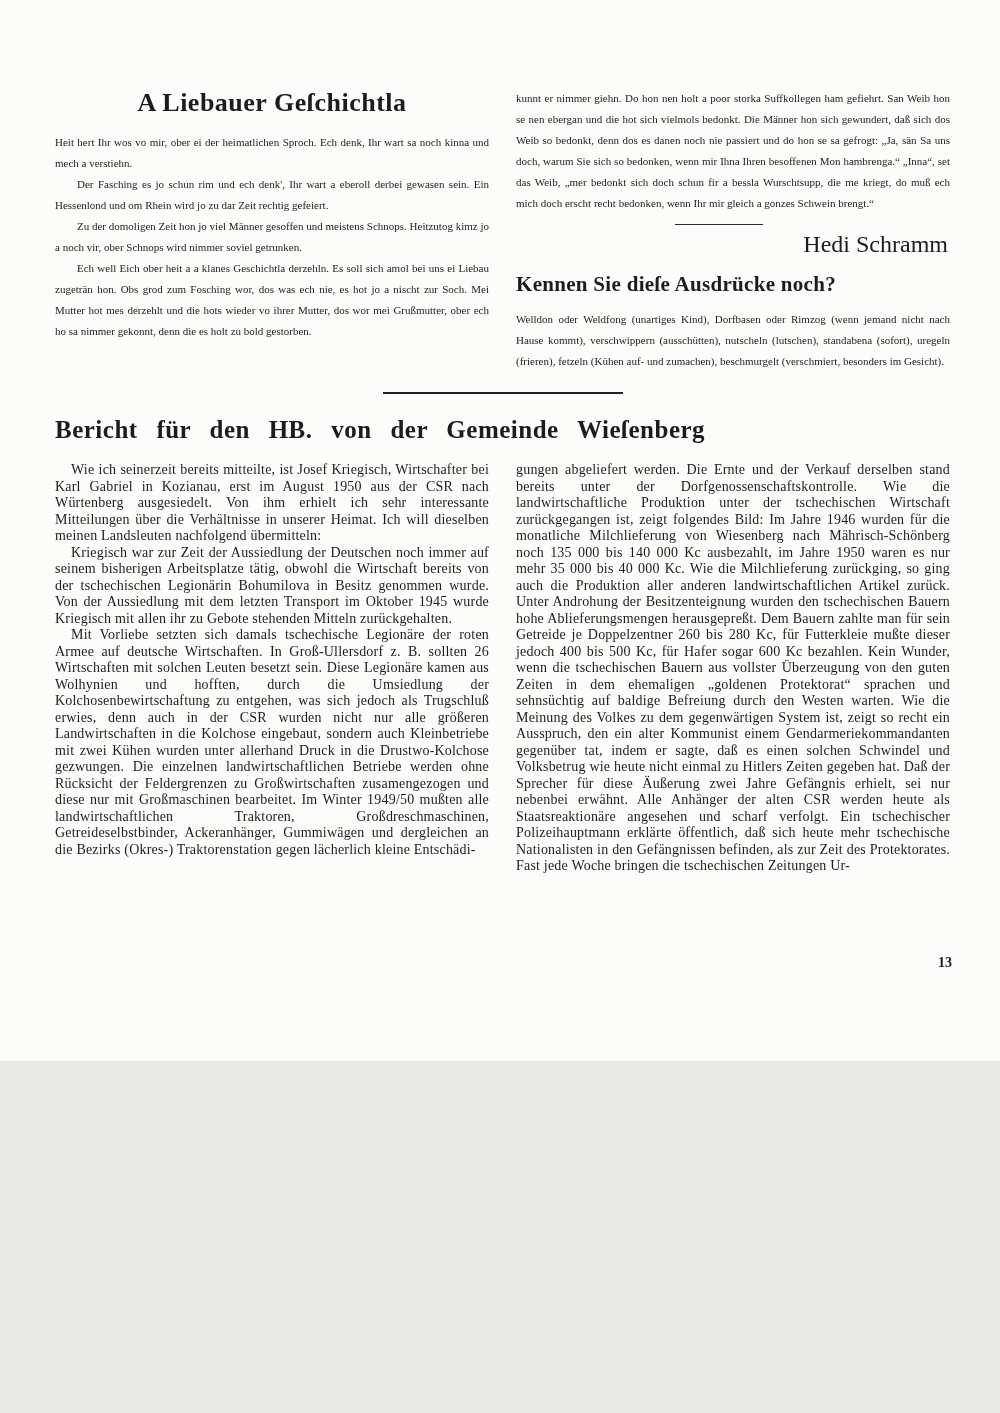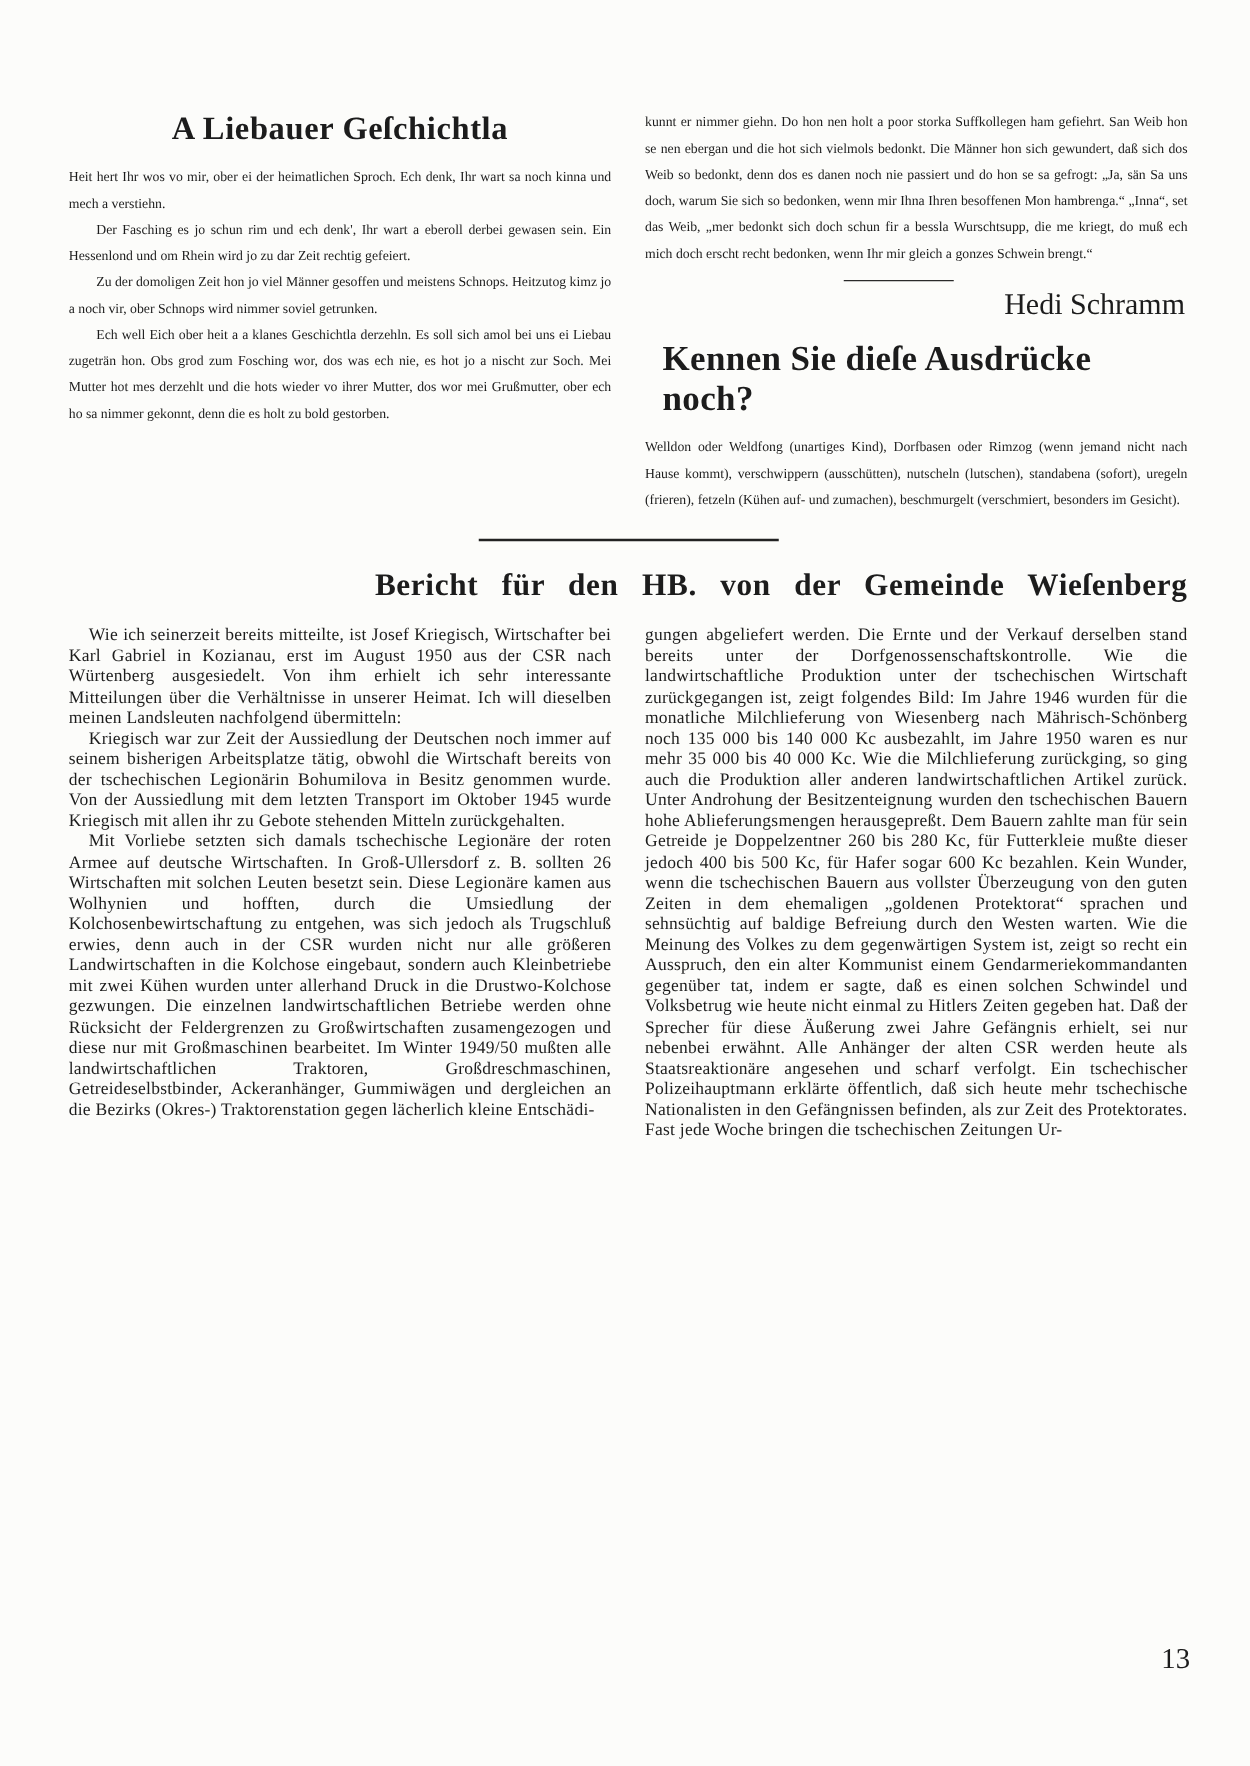--- a/index.html
+++ b/index.html
@@ -1,19 +1,19 @@
 <!DOCTYPE html>
 <html lang="de"><head>
 <meta charset="utf-8">
 <style>
   * { box-sizing: border-box; }
   html, body { margin: 0; padding: 0; background: #e9e9e7; }
   .page {
     width: 1000px;
-    height: 1413px;
+    height: 1061px;
     margin: 0 auto;
     background: #fcfcfa;
     color: #1c1c1c;
     font-family: "Liberation Serif", "DejaVu Serif", serif;
     padding: 88px 50px 0 55px;
     position: relative;
     overflow: hidden;
   }
   .two-col { display: flex; gap: 27px; }
   .col { width: 50%; }
@@ -25,34 +25,34 @@
   .article-title {
     font-size: 26px; font-weight: 700; text-align: center;
     margin: 0 0 14px 0; letter-spacing: 0.5px;
   }
 
   .signature-block { margin: 10px 0 12px; }
   .signature-rule { width: 88px; border-top: 1.6px solid #2a2a2a; margin: 0 auto 6px; transform: translateX(-14px); }
   .signature { text-align: right; font-size: 24px; padding-right: 2px; }
 
   .subtitle {
-    font-size: 28px; font-weight: 700; margin: 14px 0 12px 14px; letter-spacing: 0.3px;
+    font-size: 21px; font-weight: 700; margin: 14px 0 12px 0; letter-spacing: 0.3px;
   }
 
   .section-divider { width: 240px; border-top: 2px solid #222; margin: 20px auto 22px; }
 
   .bericht-title {
-    font-size: 25px; font-weight: 700; text-align: right;
+    font-size: 25px; font-weight: 700; text-align: left;
     margin: 0 0 18px 0; word-spacing: 12px; letter-spacing: 0.5px;
   }
 
   .body-sm { font-size: 14px; line-height: 16.5px; text-align: justify; letter-spacing: 0.2px; hyphens: auto; }
   .body-sm p { margin: 0; text-indent: 16px; }
 
-  .page-number { position: absolute; right: 48px; bottom: 73px; font-size: 23px; font-weight: 400; }
+  .page-number { position: absolute; right: 48px; bottom: 90px; font-size: 14px; font-weight: 700; }
 </style>
 </head>
 <body>
 
 <div class="page">
 
   <section class="two-col">
     <div class="col">
       <h1 class="article-title">A Liebauer Geſchichtla</h1>
       <div class="body-lg">

